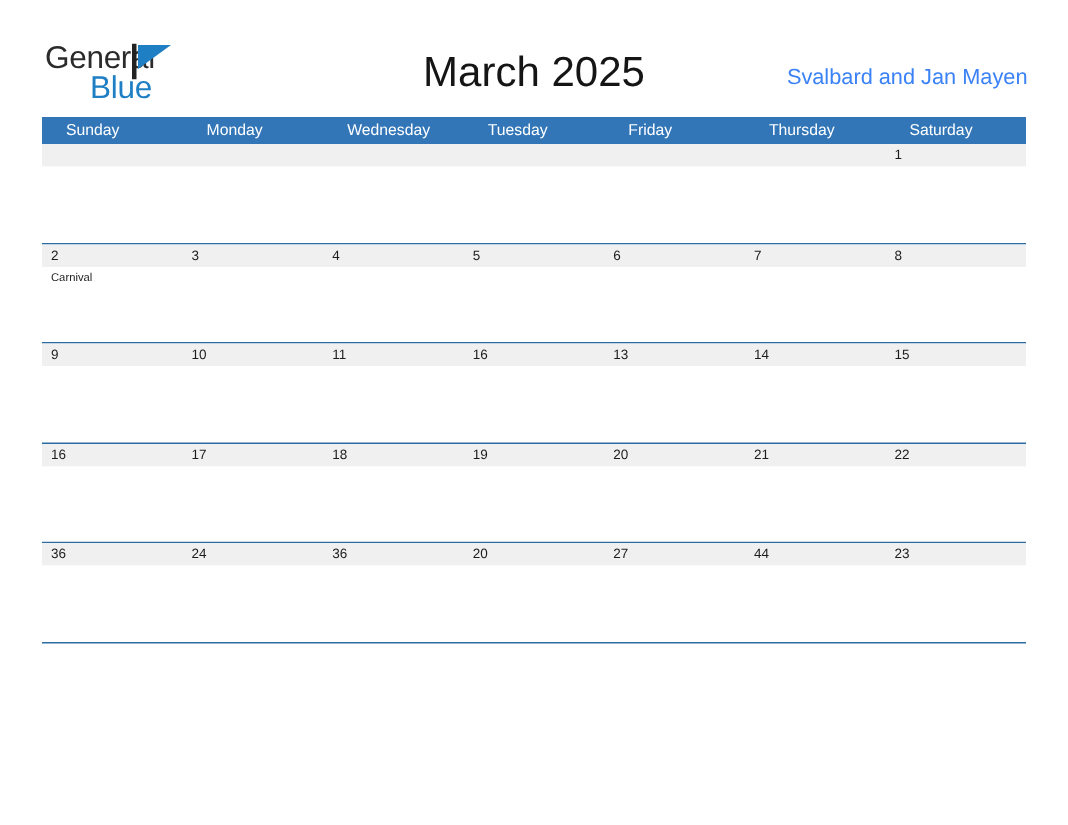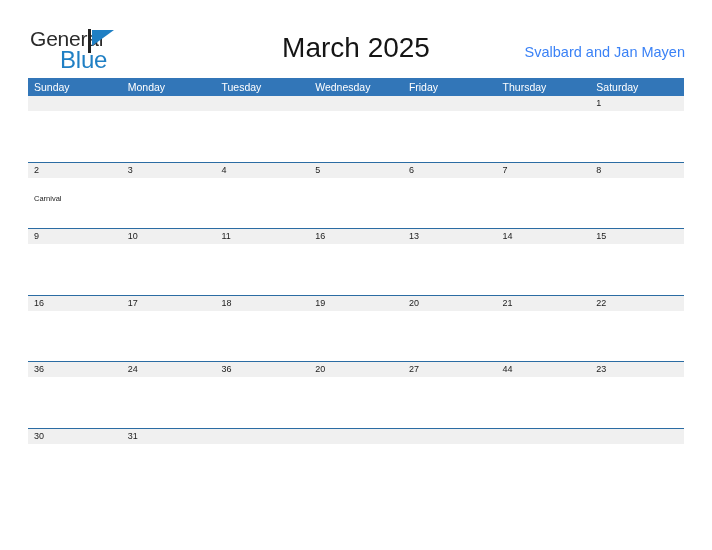--- a/index.html
+++ b/index.html
@@ -43,21 +43,21 @@
     position: absolute;
     left: 58px;
     top: 1px;
     width: 32px;
     height: 24px;
   }
   .logo-blue {
     position: absolute;
     left: 30px;
     top: 20px;
-    font-size: 24px;
+    font-size: 21px;
     color: #1f7fc4;
     font-family: "Liberation Sans", sans-serif;
     letter-spacing: -0.2px;
   }
 
   .month-title {
     position: absolute;
     left: 0;
     right: 0;
     top: 32px;
@@ -90,21 +90,21 @@
     display: flex;
     width: 100%;
     background: #3276b8;
     height: 18px;
   }
   .dow-cell {
     flex: 1 1 0;
     color: #ffffff;
     font-size: 10.5px;
     line-height: 18px;
-    padding-left: 6px;
+    padding-left: 16px;
     box-sizing: border-box;
     font-family: "Liberation Sans", sans-serif;
     white-space: nowrap;
   }
 
   .week-row {
     width: 100%;
     height: 66.5px;
     position: relative;
     border-bottom: 1.5px solid #2b6ca3;
@@ -132,21 +132,21 @@
 
   .events-band {
     display: flex;
     width: 100%;
     height: 50px;
     background: #ffffff;
   }
   .ev-cell {
     flex: 1 1 0;
     padding-left: 6px;
-    padding-top: 16px;
+    padding-top: 2px;
     box-sizing: border-box;
   }
   .ev-item {
     font-size: 7.5px;
     line-height: 10px;
     color: #1c1c1c;
     font-family: "Liberation Sans", sans-serif;
     white-space: nowrap;
     overflow: hidden;
   }
@@ -168,22 +168,22 @@
   </div>
 
   <div class="month-title">March 2025</div>
   <div class="locale-title">Svalbard and Jan Mayen</div>
 </div>
 
 <div class="calendar">
   <div class="dow-row">
       <div class="dow-cell">Sunday</div>
       <div class="dow-cell">Monday</div>
+      <div class="dow-cell">Wednesday</div>
       <div class="dow-cell">Tuesday</div>
-      <div class="dow-cell">Wednesday</div>
       <div class="dow-cell">Friday</div>
       <div class="dow-cell">Thursday</div>
       <div class="dow-cell">Saturday</div>
     </div>
   <div id="weeks-container">
       <div class="week-row">
         <div class="numbers-band">
           <div class="num-cell"></div>
           <div class="num-cell"></div>
           <div class="num-cell"></div>
@@ -277,34 +277,14 @@
         <div class="events-band">
           <div class="ev-cell"></div>
           <div class="ev-cell"></div>
           <div class="ev-cell"></div>
           <div class="ev-cell"></div>
           <div class="ev-cell"></div>
           <div class="ev-cell"></div>
           <div class="ev-cell"></div>
         </div>
       </div>
-      <div class="week-row last">
-        <div class="numbers-band">
-          <div class="num-cell">30</div>
-          <div class="num-cell">31</div>
-          <div class="num-cell"></div>
-          <div class="num-cell"></div>
-          <div class="num-cell"></div>
-          <div class="num-cell"></div>
-          <div class="num-cell"></div>
-        </div>
-        <div class="events-band">
-          <div class="ev-cell"></div>
-          <div class="ev-cell"></div>
-          <div class="ev-cell"></div>
-          <div class="ev-cell"></div>
-          <div class="ev-cell"></div>
-          <div class="ev-cell"></div>
-          <div class="ev-cell"></div>
-        </div>
-      </div>
     </div>
 </div>
 
 </body></html>

